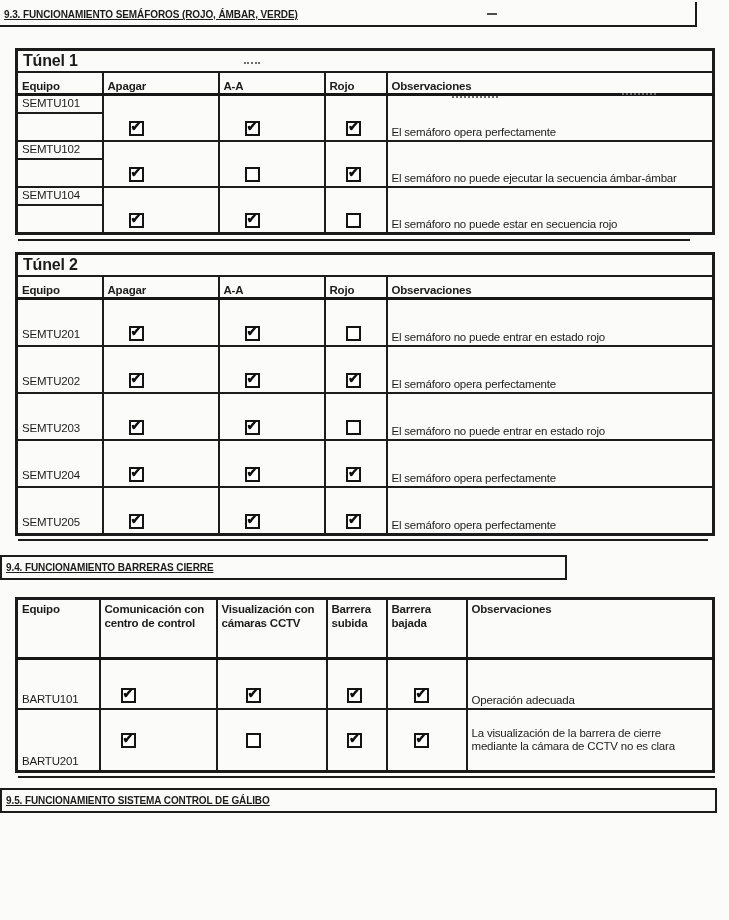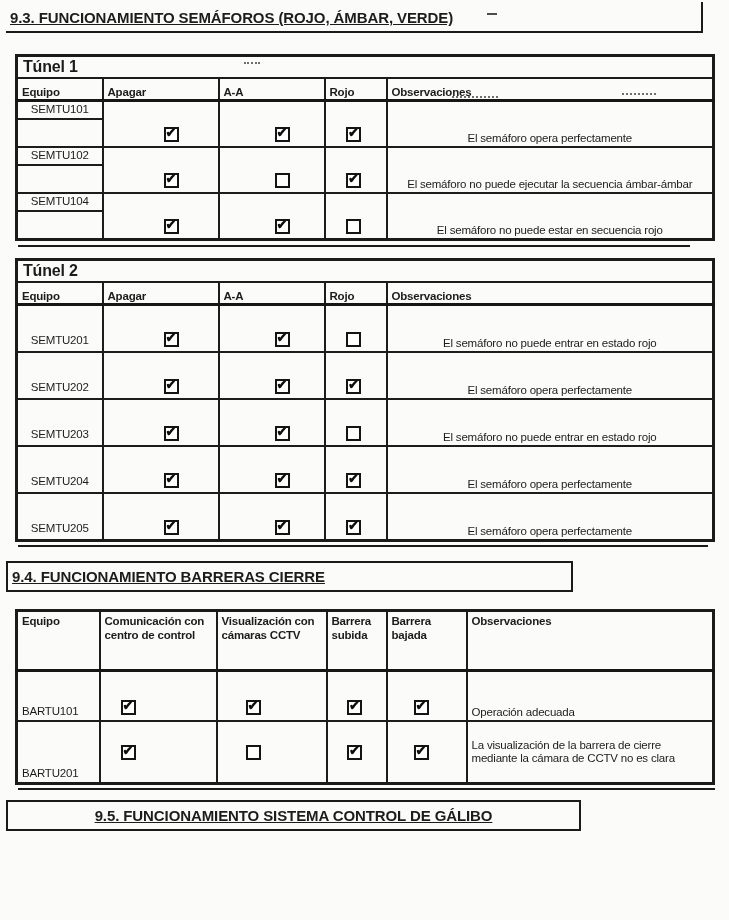--- a/index.html
+++ b/index.html
@@ -7,36 +7,36 @@
     width:729px;height:920px;
     background:#fbfbf9;
     font-family:"Liberation Sans", sans-serif;
     color:#1c1c1c;
     -webkit-font-smoothing:none;
   }
   .page{position:relative;width:729px;height:920px;overflow:hidden;}
 
   
   .sec-box{
-    margin-left:6px;
+    margin-left:0;
     font-weight:bold;
-    font-size:15px;
+    font-size:10px;
     letter-spacing:-0.1px;
     padding:5px 4px 5px 4px;
     border:2px solid #1b1b1b;
     box-sizing:border-box;
   }
   .sec-box .t{text-decoration:underline;}
   .sec-93{
     margin-top:2px;width:697px;
     border-top:none;border-left:none;
     padding-top:7px;
   }
   .sec-94{margin-top:14px;width:567px;}
-  .sec-95{margin-top:10px;width:575px;text-align:center;}
+  .sec-95{margin-top:10px;width:717px;}
 
   
   table.doc-table{
     border-collapse:collapse;
     table-layout:fixed;
     margin-left:15px;
     width:700px;
     font-size:11.5px;
     border:3px solid #1b1b1b;
   }
@@ -58,21 +58,21 @@
     position:relative;vertical-align:bottom;
   }
   .cb.checked::after{
     content:"✔";
     position:absolute;left:0px;top:-4px;
     font-size:13px;font-weight:bold;color:#0d0d0d;
   }
 
   
   .t-sem tr.head-row td{height:18px;vertical-align:bottom;}
-  .t-sem tr.data td{height:39px;text-align:center;}
+  .t-sem tr.data td{height:39px;}
   .t-sem td.cbcell{text-align:left;padding-left:25px;padding-bottom:4px;}
   .t-sem td.cb3{text-align:center;padding-left:0;}
   
   .stacked td.eqcell{vertical-align:top;padding:0;}
   .stacked td.eqcell .nm{
     display:block;padding:1px 4px 3px;
     border-bottom:2px solid #1c1c1c;
   }
   
   .inline td.eqcell{vertical-align:bottom;padding-bottom:5px;}

